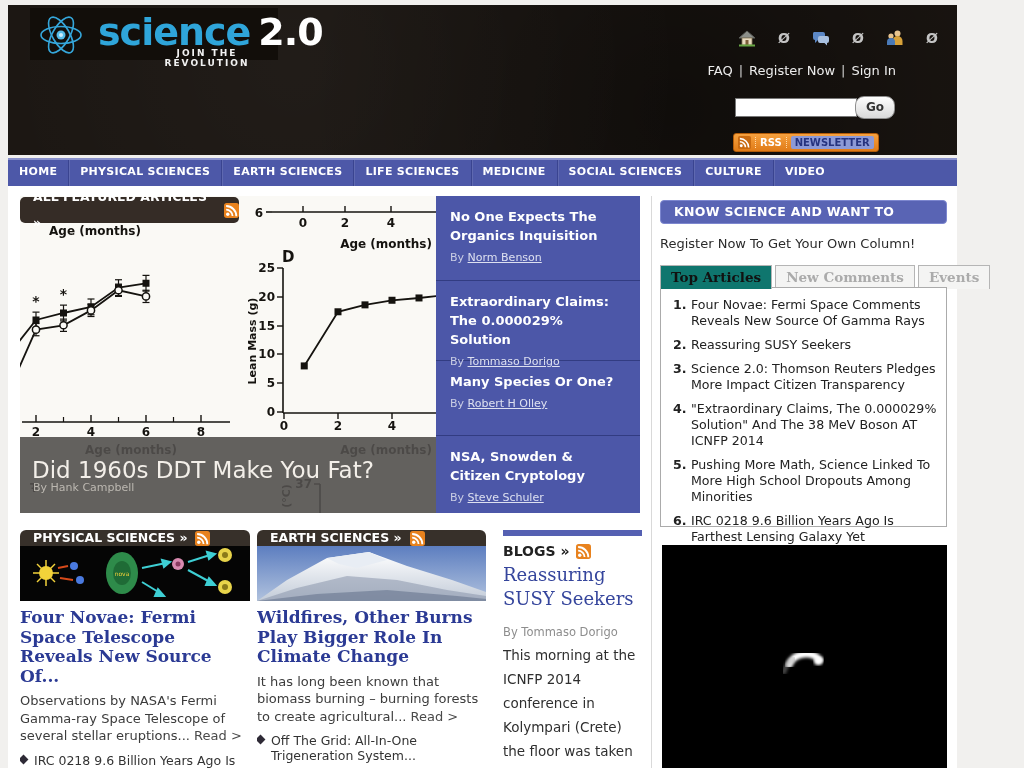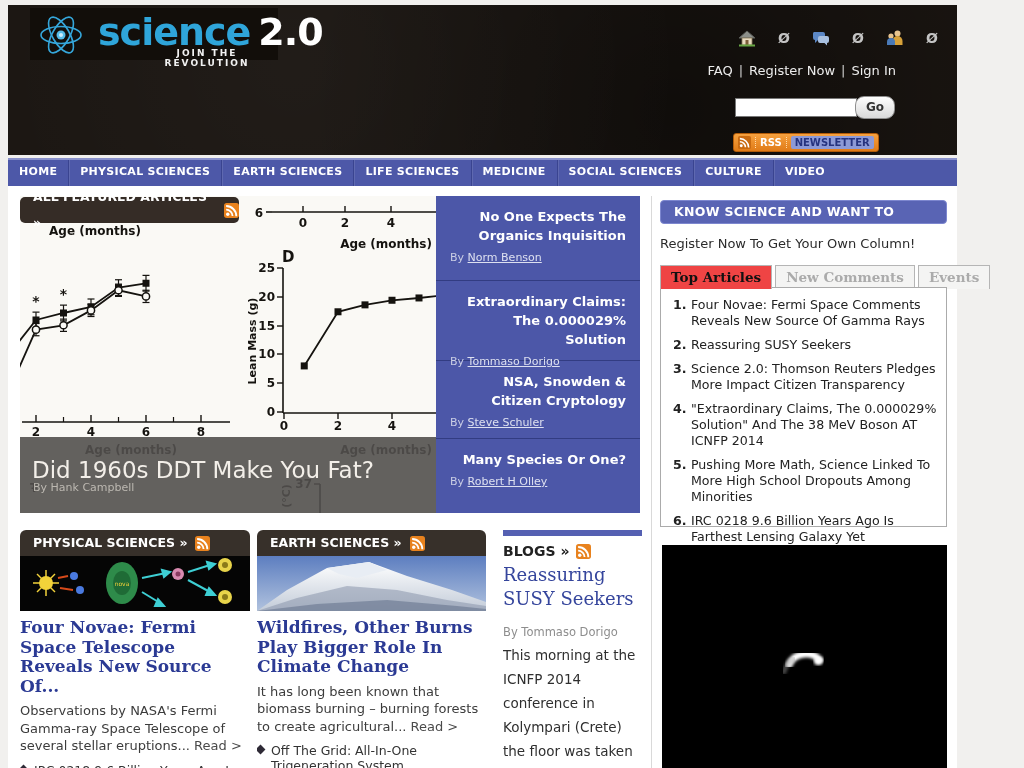--- a/index.html
+++ b/index.html
@@ -41,42 +41,42 @@
   .figure-area{left:20px;top:196px;width:416px;height:317px;background:#faf9f5;}
   .figure-area svg text{font-family:"DejaVu Sans","Liberation Sans",sans-serif;}
   .featured-header{left:20px;top:197px;width:219px;height:26px;background:#352c26;border-radius:5px;
     color:#fff;font-size:12.5px;font-weight:bold;line-height:26px;padding-left:13px;box-sizing:border-box;display:flex;align-items:center;gap:8px;}
   .featured-overlay{left:20px;top:437px;width:416px;height:76px;background:rgba(82,80,78,0.90);}
   .featured-title{left:12px;top:20px;font-size:23px;color:#f3efe9;}
   .featured-byline{left:13px;top:44px;font-size:11px;color:#bcb8b1;}
   .featured-sidebar{left:436px;top:196px;width:204px;height:317px;background:#4c57a8;box-sizing:border-box;}
   .fs-item{padding:11px 14px 0 14px;box-sizing:border-box;}
   .fs-item + .fs-item{border-top:1px solid #323c82;}
-  .fs-title{color:#fff;font-size:13px;font-weight:bold;line-height:19px;cursor:pointer;text-align:right;}
+  .fs-title{color:#fff;font-size:13px;font-weight:bold;line-height:19px;cursor:pointer;}
   .fs-byline{margin-top:6px;font-size:11px;color:#c9cde4;}
   .fs-byline a{color:#dde0f0;text-decoration:underline;cursor:pointer;}
   
   .write-banner{left:660px;top:200px;width:287px;height:24px;background:#5964b4;border:1px solid #7d87cf;border-radius:4px;
     color:#fff;font-size:12.5px;font-weight:bold;letter-spacing:.3px;line-height:22px;padding-left:13px;box-sizing:border-box;}
   .register-line{left:660px;top:236px;font-size:13px;color:#2b2b2b;}
   .tabs-row{left:660px;top:265px;display:flex;gap:3px;font-family:"DejaVu Serif","Liberation Serif",serif;}
   .tab{font-size:13.5px;font-weight:bold;padding:3px 10px 4px 10px;border:1px solid #b5b5b5;border-bottom:none;cursor:pointer;}
-  .tab.active{background:#ef4444;color:#111;position:relative;z-index:2;text-align:center;}
+  .tab.active{background:#0f766e;color:#111;position:relative;z-index:2;text-align:center;}
   .tab.inactive{background:#f4f4f3;color:#ababab;}
   .articles-box{left:660px;top:287px;width:287px;height:240px;background:#fff;border:1px solid #ababab;box-sizing:border-box;}
   .articles-box ol{margin:9px 0 0 0;padding:0 8px 0 30px;}
   .articles-box li{font-size:12.6px;color:#222;line-height:16px;margin-bottom:8px;cursor:pointer;}
   .articles-box li::marker{font-weight:bold;}
   .eclipse-wrap{left:662px;top:545px;width:285px;height:223px;background:#000;}
   
   .col{top:530px;height:238px;overflow:hidden;}
   .col-phys{left:20px;width:230px;}
   .col-earth{left:257px;width:229px;}
   .col-blogs{left:503px;width:140px;}
-  .section-header{height:26px;background:#37302a;border-radius:6px 6px 0 0;color:#fff;font-size:12.5px;font-weight:bold;
+  .section-header{height:16px;background:#37302a;border-radius:6px 6px 0 0;color:#fff;font-size:12.5px;font-weight:bold;
     line-height:26px;padding-left:13px;box-sizing:border-box;display:flex;align-items:center;gap:8px;}
   .thumb{width:100%;height:55px;display:block;}
   .art-title{font-family:"DejaVu Serif","Liberation Serif",serif;font-size:17px;font-weight:bold;color:#2b3a94;line-height:19.5px;margin:7px 0 6px 0;cursor:pointer;}
   .excerpt{font-size:13px;color:#3c3c3c;line-height:17.5px;}
   .read-more{color:#4a4a4a;cursor:pointer;}
   .bullets{margin-top:8px;}
   .bullet-row{display:flex;gap:7px;font-size:12.5px;color:#333;line-height:15px;margin-bottom:8px;cursor:pointer;}
   .bullet-glyph{width:7px;height:7px;background:#2e2a36;transform:rotate(45deg);flex:none;margin-top:3px;}
   .blogs-bar{width:139px;height:6px;background:#5560b2;margin-bottom:7px;}
   .blogs-head{display:flex;align-items:center;gap:6px;font-size:14px;font-weight:bold;color:#222;}
@@ -291,27 +291,27 @@
 
 <div class="abs featured-sidebar">
   <div class="fs-item" style="height:84px;">
     <div class="fs-title">No One Expects The Organics Inquisition</div>
     <div class="fs-byline"><span>By</span> <a>Norm Benson</a></div>
   </div>
   <div class="fs-item" style="height:80px;">
     <div class="fs-title">Extraordinary Claims: The 0.000029% Solution</div>
     <div class="fs-byline"><span>By</span> <a>Tommaso Dorigo</a></div>
   </div>
+  <div class="fs-item" style="height:75px;">
+    <div class="fs-title">Many Species Or One?</div>
+    <div class="fs-byline"><span>By</span> <a>Robert H Olley</a></div>
+  </div>
   <div class="fs-item" style="height:78px;">
     <div class="fs-title">NSA, Snowden &amp; Citizen Cryptology</div>
     <div class="fs-byline"><span>By</span> <a>Steve Schuler</a></div>
-  </div>
-  <div class="fs-item" style="height:75px;">
-    <div class="fs-title">Many Species Or One?</div>
-    <div class="fs-byline"><span>By</span> <a>Robert H Olley</a></div>
   </div>
 </div>
 
 <div class="abs write-banner">KNOW SCIENCE AND WANT TO WRITE?</div>
 <div class="abs register-line">Register Now To Get Your Own Column!</div>
 
 <div class="abs tabs-row">
   <div class="tab active">Top Articles</div>
   <div class="tab inactive">New Comments</div>
   <div class="tab inactive">Events</div>

